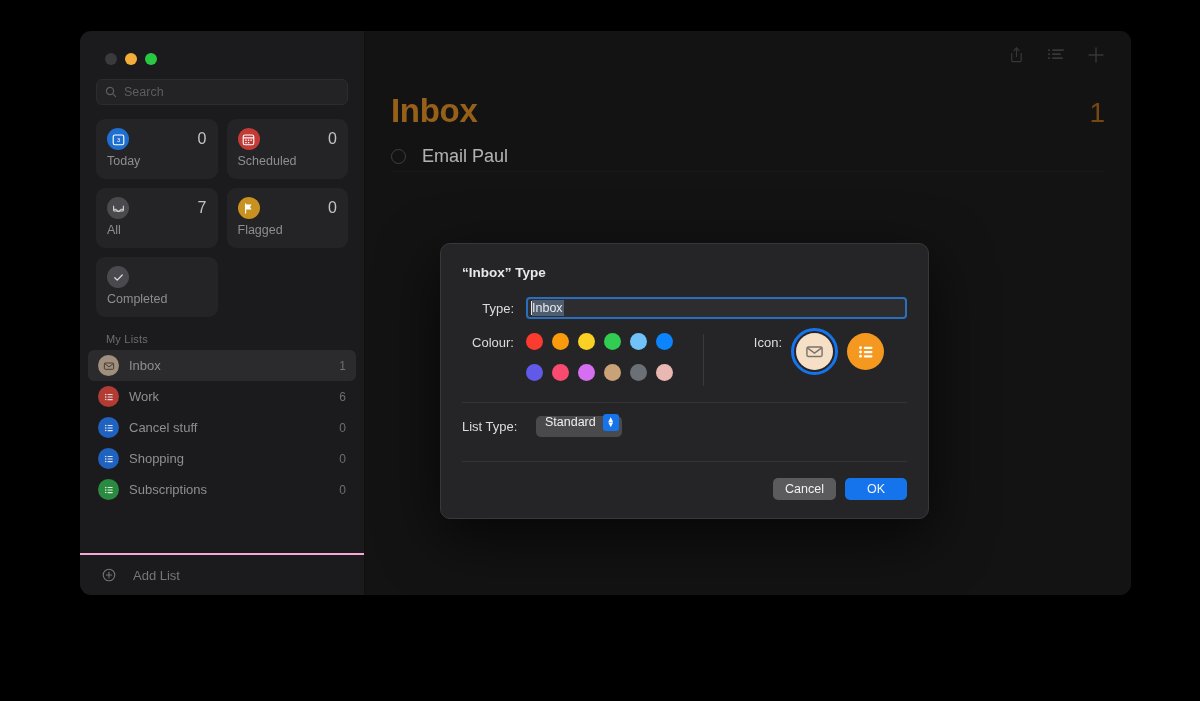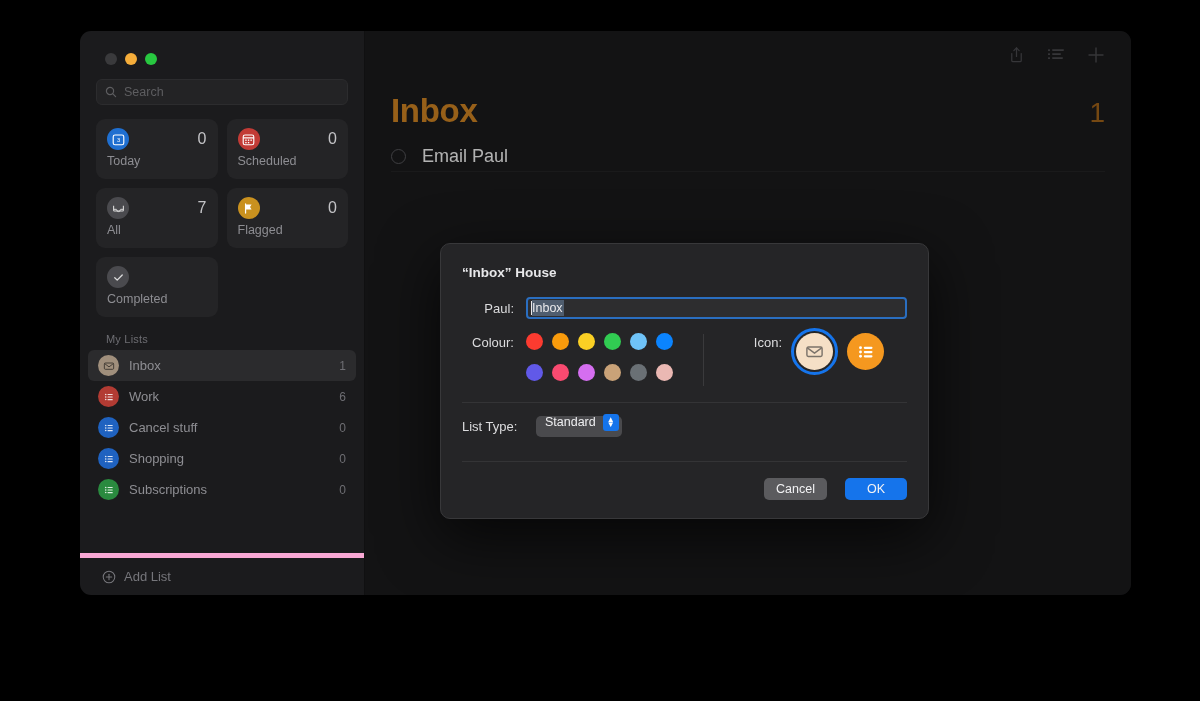--- a/index.html
+++ b/index.html
@@ -100,23 +100,23 @@
     flex: 0 0 21px;
   }
   .list-name {
     flex: 1; font-size: 13px; color: #8e8e93;
   }
   .list-count { font-size: 12px; color: #6e6e73; }
 
   .add-list {
     margin-top: auto;
     height: 42px;
-    display: flex; align-items: center; gap: 8px;
+    display: flex; align-items: center; gap: 17px;
     padding: 0 22px;
-    border-top: 5px solid #f9a8d4;
+    border-top: 2px solid #f9a8d4;
   }
   .add-list .lbl { font-size: 13px; color: #76767b; }
 
   
   #main {
     flex: 1; height: 100%;
     background: #1c1c1e;
     position: relative;
   }
   .toolbar {
@@ -244,21 +244,21 @@
     width: 16px; height: 17px; border-radius: 3px;
     background: #1574eb;
     display: flex; flex-direction: column;
     align-items: center; justify-content: center;
     color: #fff; line-height: 5px;
   }
   .popup-chevrons span { font-size: 8px; }
 
   .dlg-buttons {
     position: absolute; right: 21px; bottom: 18px;
-    display: flex; gap: 18px;
+    display: flex; gap: 9px;
   }
   .btn {
     height: 22px; min-width: 62px;
     border-radius: 5px;
     font-size: 12.5px; color: #f2f2f4;
     display: flex; align-items: center; justify-content: center;
     padding: 0 12px;
   }
   .btn.secondary { background: #5b5b5e; }
   .btn.primary { background: #1574eb; }
@@ -487,24 +487,24 @@
         <div class="todo-circle"></div>
         <div class="todo-text">Email Paul</div>
       </div>
     </div>
 
     <div id="dim-overlay"></div>
   </div>
 
   <div id="info-dialog">
 
-    <div class="dlg-title">“Inbox” House</div>
+    <div class="dlg-title">“Inbox” Type</div>
 
     <div class="row" id="name-row">
-      <div class="fld-label">Paul:</div>
+      <div class="fld-label">Type:</div>
       <div class="name-field">
         <div class="name-caret"></div>
         <div class="name-value">Inbox</div>
       </div>
     </div>
 
     <div id="colour-row">
       <div class="fld-label">Colour:</div>
 
       <div class="swatch-grid">

